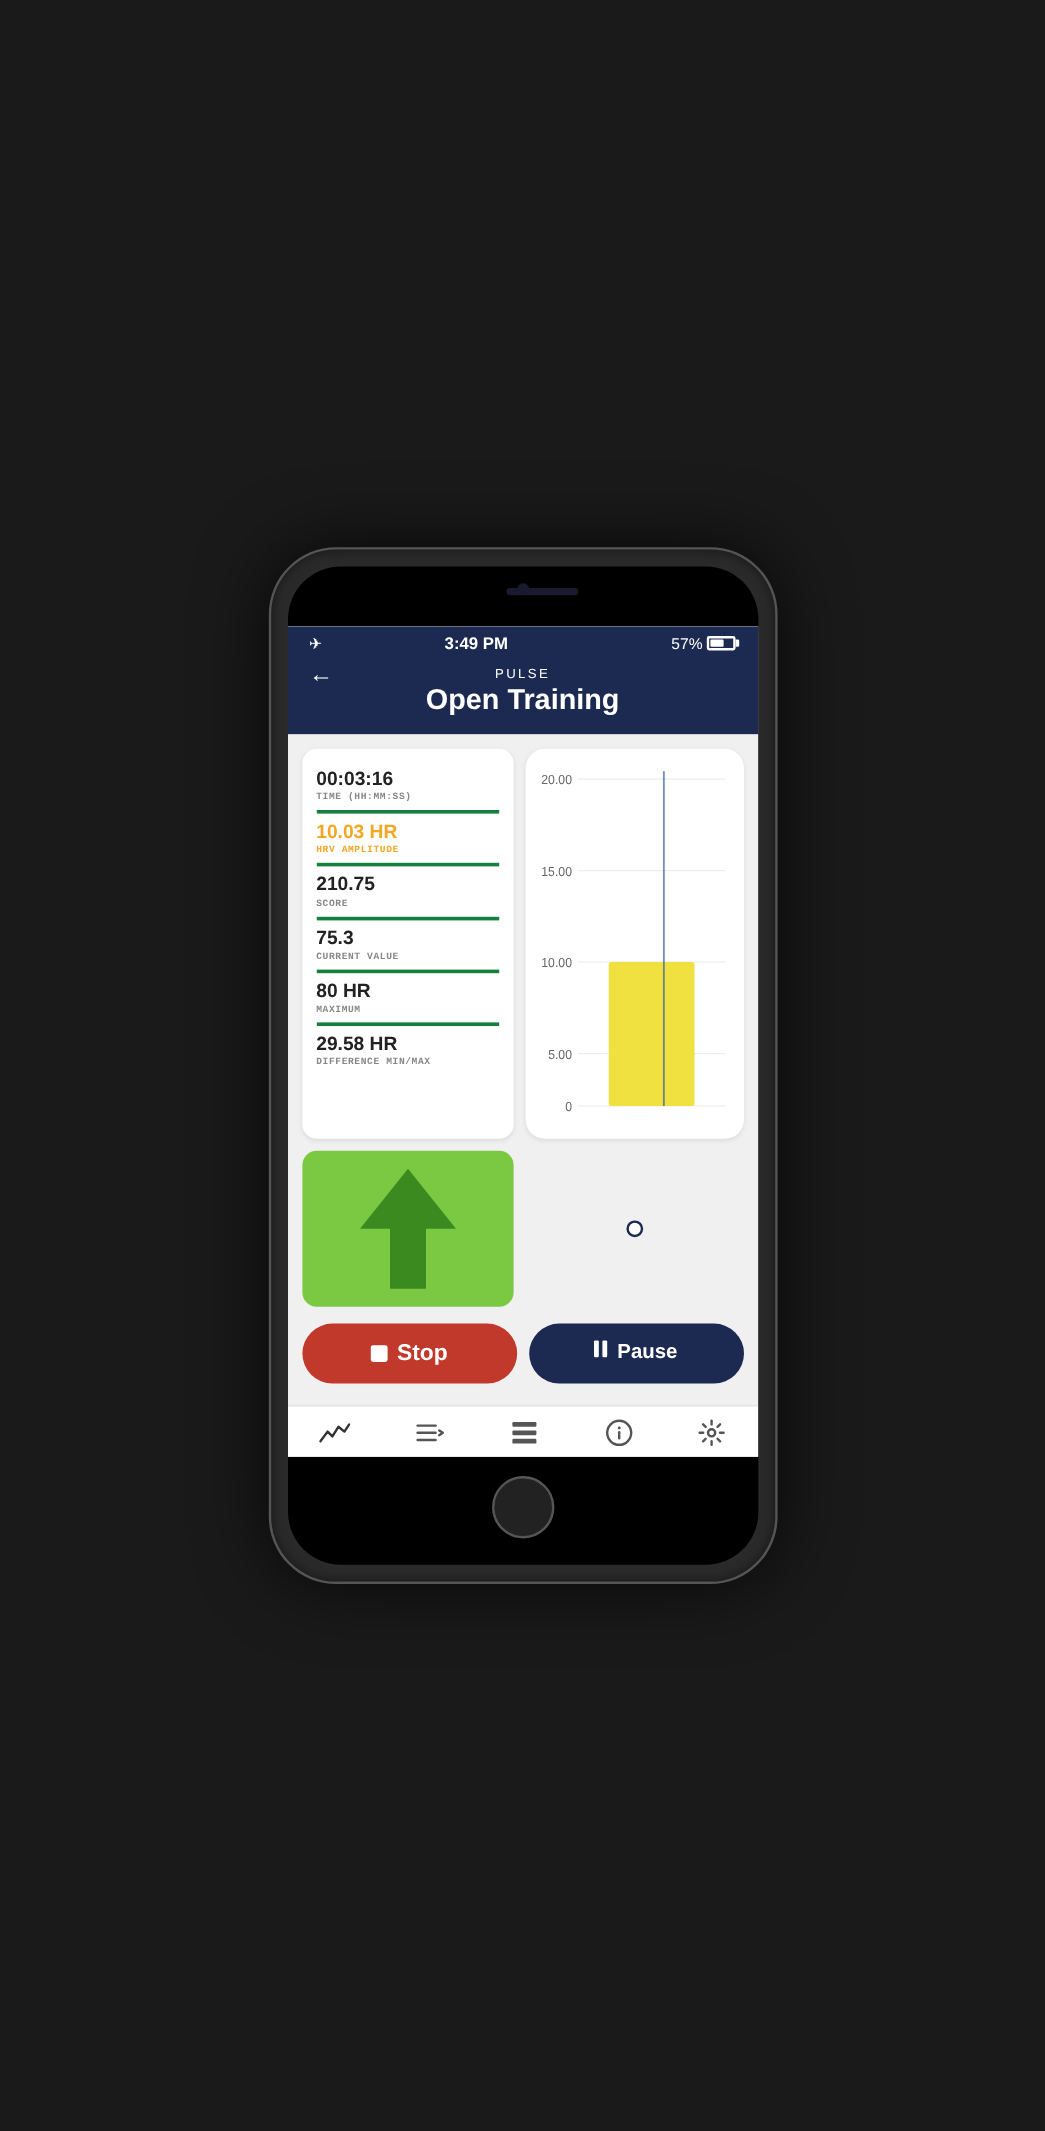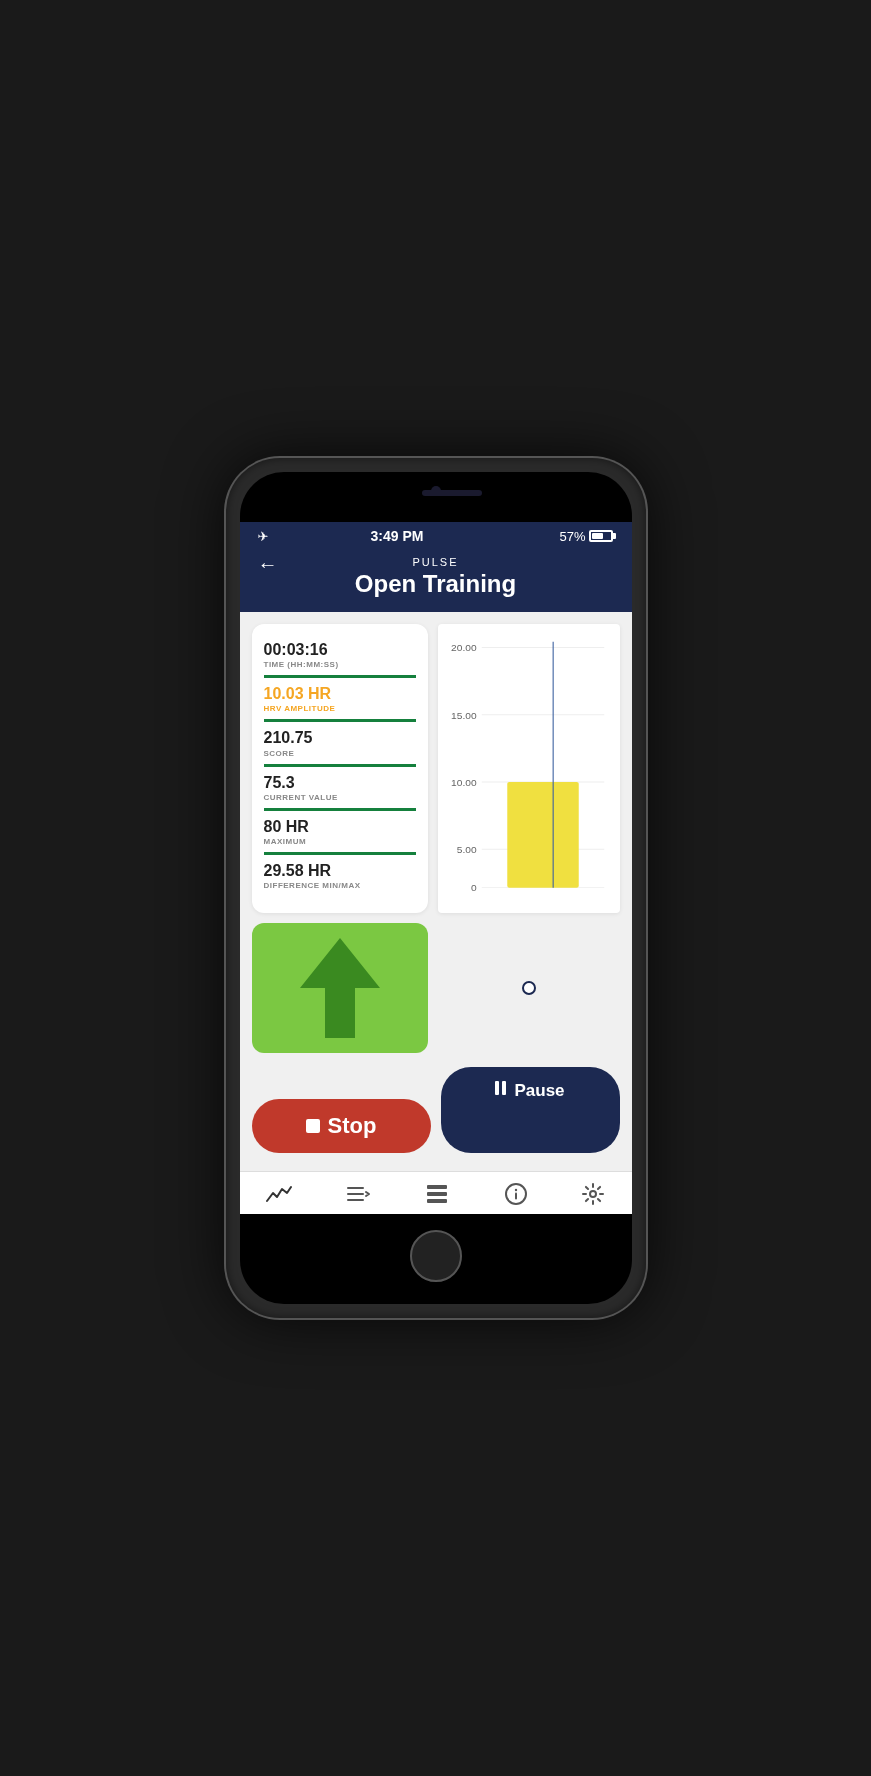--- a/index.html
+++ b/index.html
@@ -189,26 +189,27 @@
     }
     .stat-value.orange { color: #f5a623; }
     .stat-value.red { color: #e02020; }
     .stat-label {
       font-size: 8px;
       font-weight: 600;
       color: #888;
       letter-spacing: 0.5px;
       text-transform: uppercase;
       margin-top: 1px;
+      font-family: Liberation Mono, monospace;
     }
     .stat-label.orange { color: #f5a623; }
     
     .chart-card {
       background: white;
-      border-radius: 4px;
+      border-radius: 16px;
       flex: 1;
       box-shadow: 0 1px 4px rgba(0,0,0,0.08);
       padding: 10px 10px 10px 8px;
       display: flex;
       align-items: flex-end;
       position: relative;
       overflow: hidden;
     }
     
     .bottom-row {
@@ -243,28 +244,27 @@
       flex-shrink: 0;
       padding: 4px 0 6px;
     }
     .btn-stop {
       flex: 1;
       background: #c0392b;
       color: white;
       border: none;
       border-radius: 30px;
       padding: 14px;
-      font-size: 22px;
+      font-size: 19px;
       font-weight: 600;
       display: flex;
       align-items: center;
       justify-content: center;
       gap: 8px;
       cursor: pointer;
-      margin-top: 32px;
     }
     .btn-stop-icon {
       width: 14px;
       height: 14px;
       background: white;
       border-radius: 2px;
       flex-shrink: 0;
     }
     .btn-pause {
       flex: 1;

